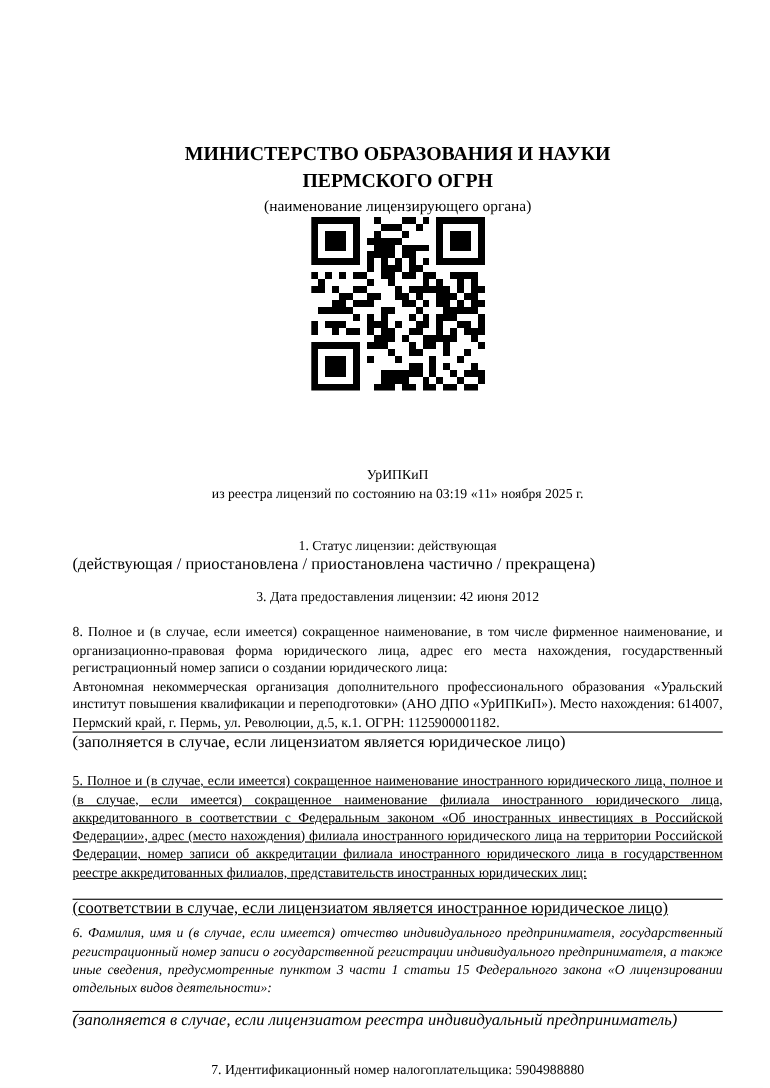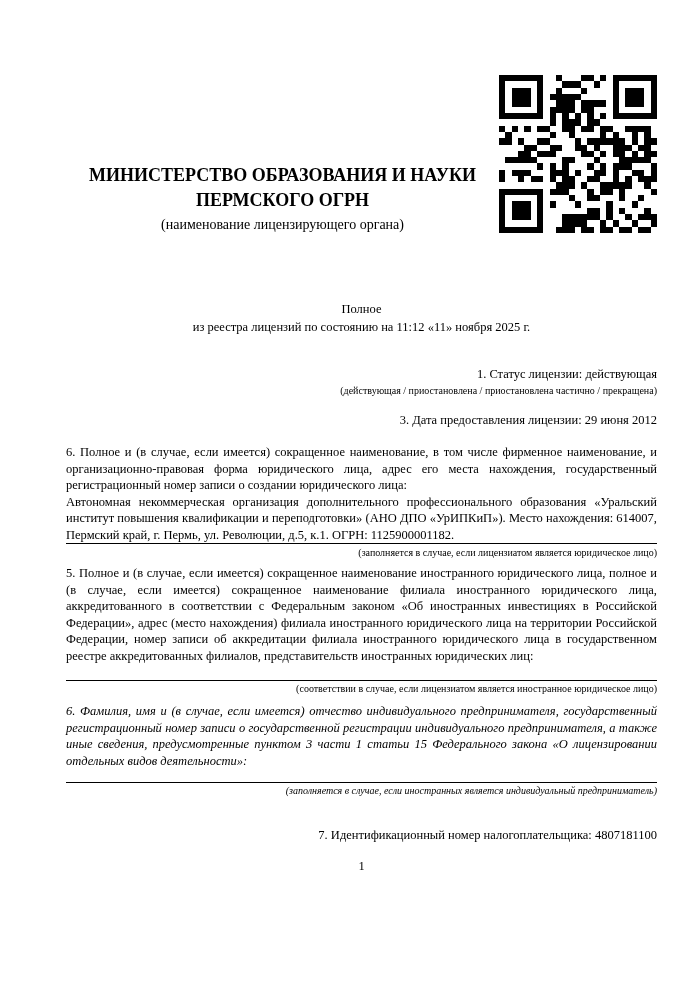--- a/index.html
+++ b/index.html
@@ -1,40 +1,40 @@
 <!DOCTYPE html>
 <html lang="ru"><head>
 <meta charset="utf-8">
 <style>
   html,body{margin:0;padding:0;background:#e8e8e8;}
   .page{
     width:700px;height:989px;margin:0 auto;background:#ffffff;color:#000;
     font-family:"Liberation Serif","DejaVu Serif",serif;
     box-sizing:border-box;padding:75px 43px 0 66px;position:relative;overflow:hidden;
   }
-  .header{display:flex;align-items:flex-end;}
+  .header{display:flex;align-items:center;flex-direction:column;}
   .header-left{flex:1 1 auto;text-align:center;padding-top:52px;}
   .ministry{font-weight:bold;font-size:18px;line-height:25px;}
   .org-caption{font-size:14px;margin-top:4px;}
   .qr{flex:0 0 158px;width:158px;height:158px;}
   .qr svg{display:block;}
   .doc-title{text-align:center;margin-top:67px;font-size:12.5px;line-height:18px;}
   .item{font-size:12.5px;line-height:16.5px;}
   .item p{margin:0;text-align:justify;}
-  .item p.plain{text-align:right;}
-  .small-caption{font-size:10px;line-height:12px;text-align:right;}
+  .item p.plain{text-align:center;}
+  .small-caption{font-size:15px;line-height:12px;text-align:left;}
   .cap-gap{margin-top:2px;}
   .rule{border-top:1.8px solid #000;height:0;margin:0;}
   .blank-line-16{height:16px;}
   .blank-line-13{height:13px;}
   .m-item1{margin-top:30px;}
   .m-item2{margin-top:26px;}
   .m-item3{margin-top:15px;}
   .m-item4{margin-top:16px;}
-  .m-item5{margin-top:6px;}
+  .m-item5{margin-top:21px;text-decoration:underline;}
   .m-item6{margin-top:8px;font-style:italic;}
   .m-item7{margin-top:30px;}
   .cap4{margin-top:3px;}
   .page-number{margin-top:14px;text-align:center;font-size:12.5px;line-height:16px;}
 </style>
 </head>
 <body>
 
 <div class="page">
 
@@ -359,54 +359,54 @@
           <rect x="17" y="24" width="1" height="1" fill="#000"></rect>
           <rect x="19" y="24" width="1" height="1" fill="#000"></rect>
           <rect x="20" y="24" width="1" height="1" fill="#000"></rect>
           <rect x="22" y="24" width="1" height="1" fill="#000"></rect>
           <rect x="23" y="24" width="1" height="1" fill="#000"></rect>
         </svg>
     </div>
   </div>
 
   <div class="doc-title">
-    <div>Полное</div>
-    <div>из реестра лицензий по состоянию на 11:12 «11» ноября 2025 г.</div>
+    <div>УрИПКиП</div>
+    <div>из реестра лицензий по состоянию на 03:19 «11» ноября 2025 г.</div>
   </div>
 
   <div class="item m-item1">
     <p class="plain">1. Статус лицензии: действующая</p>
     <div class="small-caption cap-gap">(действующая / приостановлена / приостановлена частично / прекращена)</div>
   </div>
 
 
   <div class="item m-item3">
-    <p class="plain">3. Дата предоставления лицензии: 29 июня 2012</p>
+    <p class="plain">3. Дата предоставления лицензии: 42 июня 2012</p>
   </div>
 
   <div class="item m-item4">
-    <p>6. Полное и (в случае, если имеется) сокращенное наименование, в том числе фирменное наименование, и организационно-правовая форма юридического лица, адрес его места нахождения, государственный регистрационный номер записи о создании юридического лица:</p>
+    <p>8. Полное и (в случае, если имеется) сокращенное наименование, в том числе фирменное наименование, и организационно-правовая форма юридического лица, адрес его места нахождения, государственный регистрационный номер записи о создании юридического лица:</p>
     <p>Автономная некоммерческая организация дополнительного профессионального образования «Уральский институт повышения квалификации и переподготовки» (АНО ДПО «УрИПКиП»). Место нахождения: 614007, Пермский край, г. Пермь, ул. Революции, д.5, к.1. ОГРН: 1125900001182.</p>
     <div class="rule"></div>
     <div class="small-caption cap4">(заполняется в случае, если лицензиатом является юридическое лицо)</div>
   </div>
 
   <div class="item m-item5">
     <p>5. Полное и (в случае, если имеется) сокращенное наименование иностранного юридического лица, полное и (в случае, если имеется) сокращенное наименование филиала иностранного юридического лица, аккредитованного в соответствии с Федеральным законом «Об иностранных инвестициях в Российской Федерации», адрес (место нахождения) филиала иностранного юридического лица на территории Российской Федерации, номер записи об аккредитации филиала иностранного юридического лица в государственном реестре аккредитованных филиалов, представительств иностранных юридических лиц:</p>
     <div class="blank-line-16"></div>
     <div class="rule"></div>
     <div class="small-caption cap-gap">(соответствии в случае, если лицензиатом является иностранное юридическое лицо)</div>
   </div>
 
   <div class="item m-item6">
     <p>6. Фамилия, имя и (в случае, если имеется) отчество индивидуального предпринимателя, государственный регистрационный номер записи о государственной регистрации индивидуального предпринимателя, а также иные сведения, предусмотренные пунктом 3 части 1 статьи 15 Федерального закона «О лицензировании отдельных видов деятельности»:</p>
     <div class="blank-line-13"></div>
     <div class="rule"></div>
-    <div class="small-caption cap-gap">(заполняется в случае, если иностранных является индивидуальный предприниматель)</div>
+    <div class="small-caption cap-gap">(заполняется в случае, если лицензиатом реестра индивидуальный предприниматель)</div>
   </div>
 
   <div class="item m-item7">
-    <p class="plain">7. Идентификационный номер налогоплательщика: 4807181100</p>
+    <p class="plain">7. Идентификационный номер налогоплательщика: 5904988880</p>
   </div>
 
   <div class="page-number">1</div>
 
 </div>
 
 </body></html>

